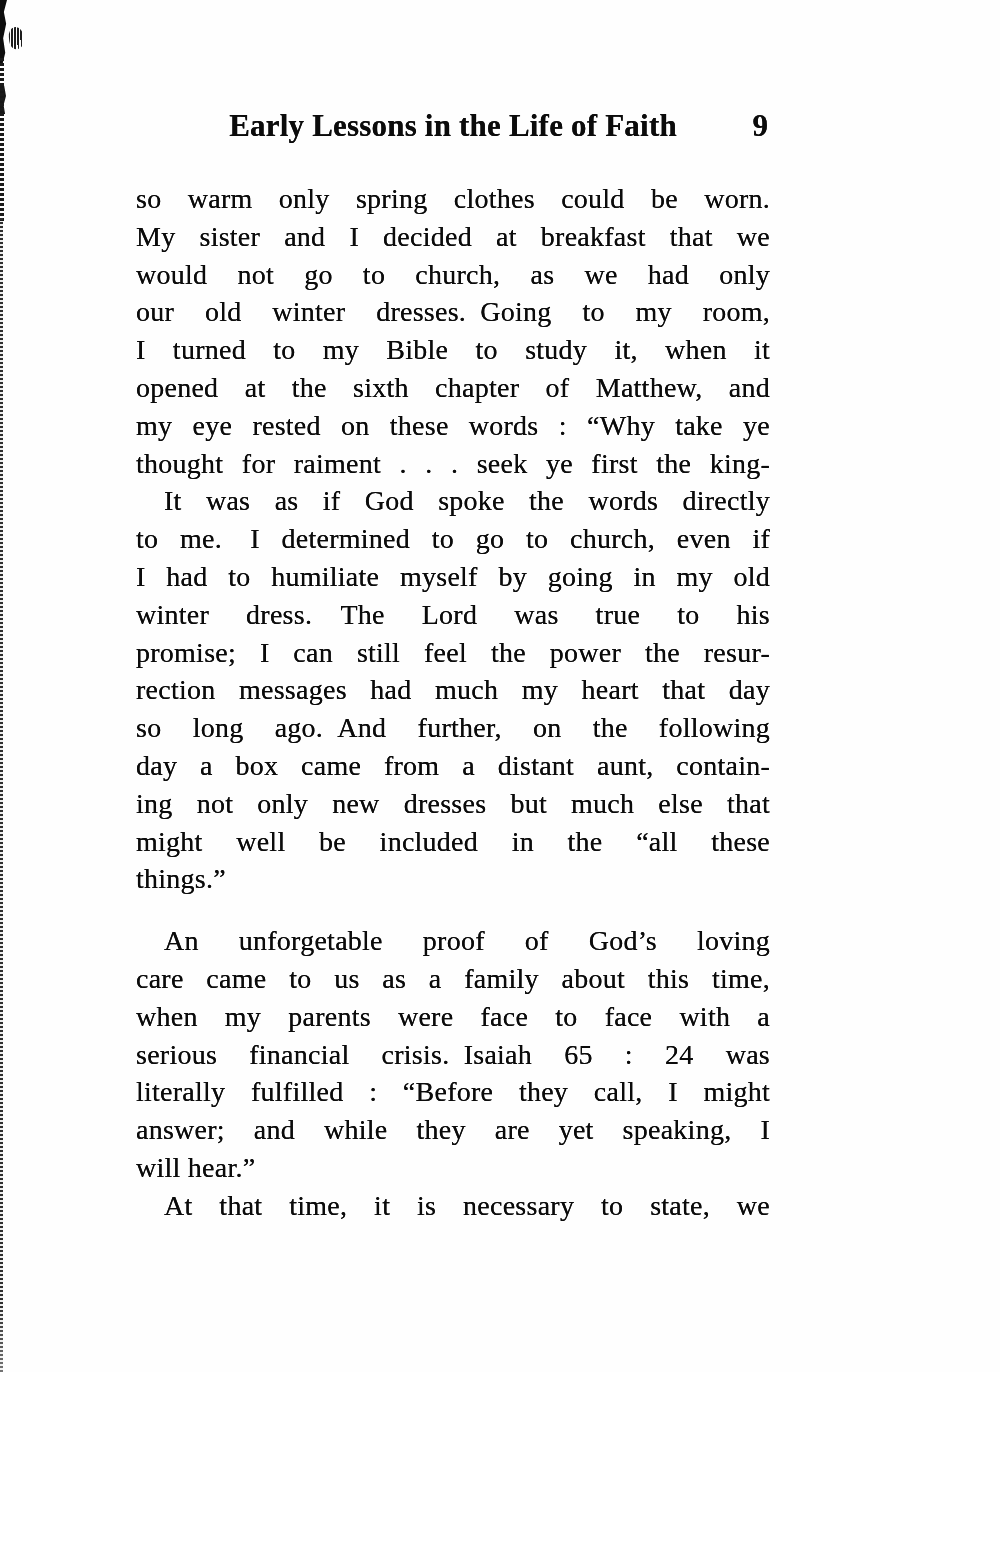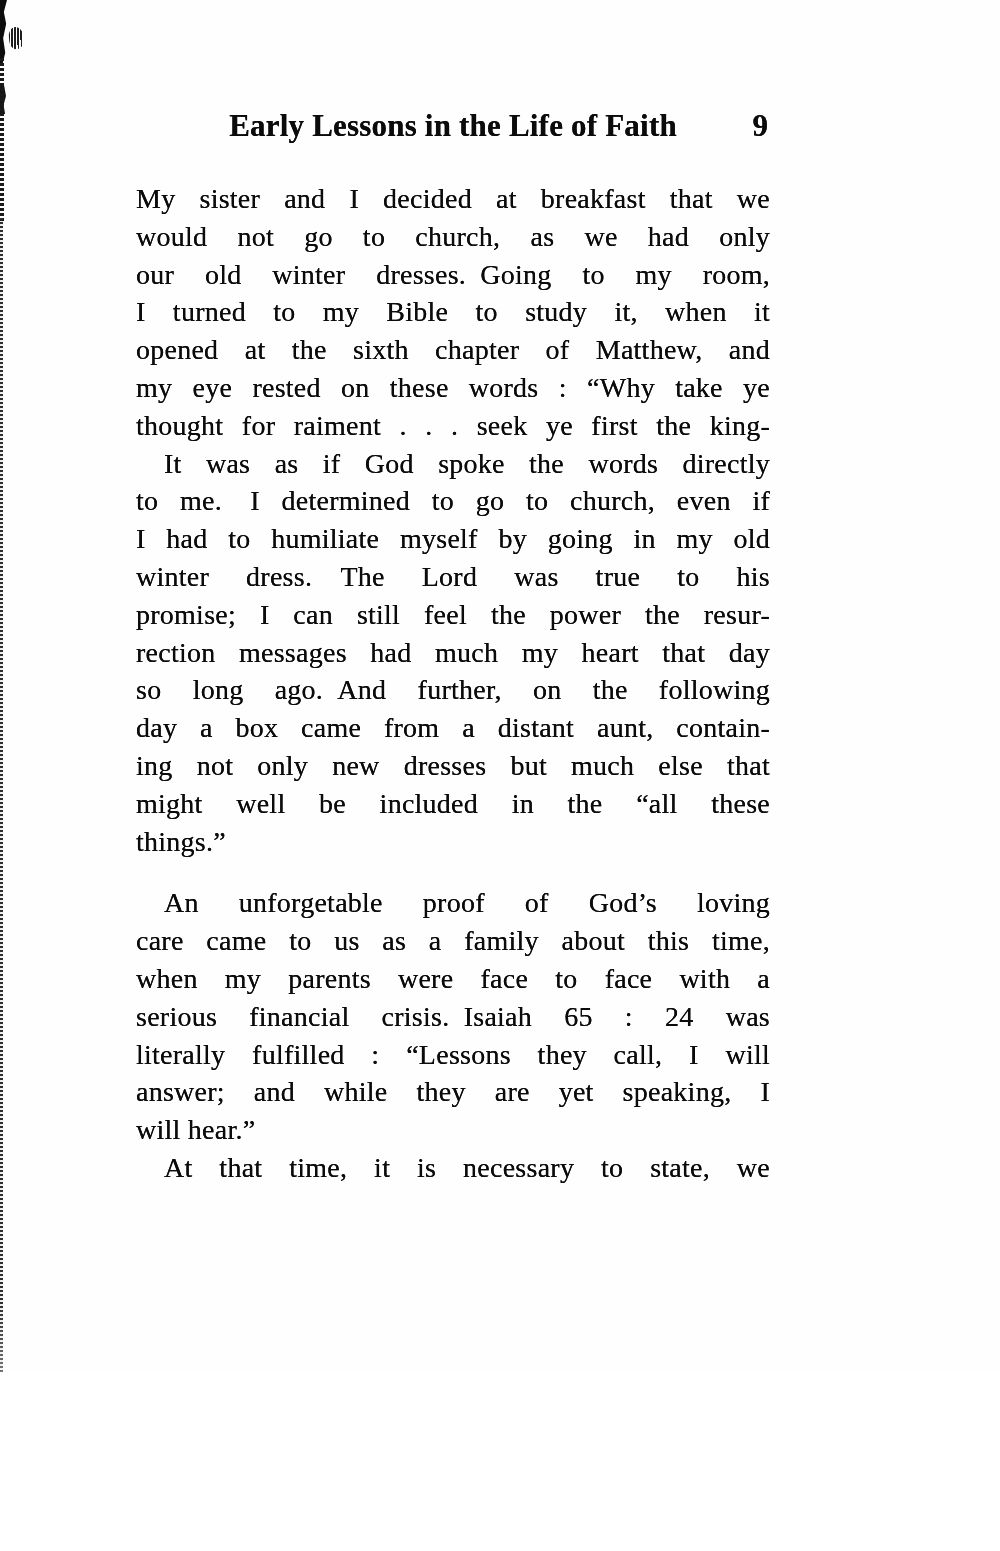--- a/index.html
+++ b/index.html
@@ -88,20 +88,21 @@
   <div class="smudge"></div>
 
   <header class="running-head">
     <div class="head-title">Early Lessons in the Life of Faith</div>
     <div class="page-num">9</div>
   </header>
 
   <main class="content">
 
     <section class="para">
+      <div class="ln">so warm only spring clothes could be worn.</div>
       <div class="ln">My sister and I decided at breakfast that we</div>
       <div class="ln">would not go to church, as we had only</div>
       <div class="ln">our old winter dresses. Going to my room,</div>
       <div class="ln">I turned to my Bible to study it, when it</div>
       <div class="ln">opened at the sixth chapter of Matthew, and</div>
       <div class="ln">my eye rested on these words : “Why take ye</div>
       <div class="ln">thought for raiment . . . seek ye first the king-</div>
     </section>
 
     <section class="para">
@@ -116,21 +117,21 @@
       <div class="ln">ing not only new dresses but much else that</div>
       <div class="ln">might well be included in the “all these</div>
       <div class="ln end">things.”</div>
     </section>
 
     <section class="para gap">
       <div class="ln ind">An unforgetable proof of God’s loving</div>
       <div class="ln">care came to us as a family about this time,</div>
       <div class="ln">when my parents were face to face with a</div>
       <div class="ln">serious financial crisis. Isaiah 65 : 24 was</div>
-      <div class="ln">literally fulfilled : “Lessons they call, I will</div>
+      <div class="ln">literally fulfilled : “Before they call, I might</div>
       <div class="ln">answer; and while they are yet speaking, I</div>
       <div class="ln end">will hear.”</div>
     </section>
 
     <section class="para">
       <div class="ln ind">At that time, it is necessary to state, we</div>
     </section>
 
   </main>
 </div>

